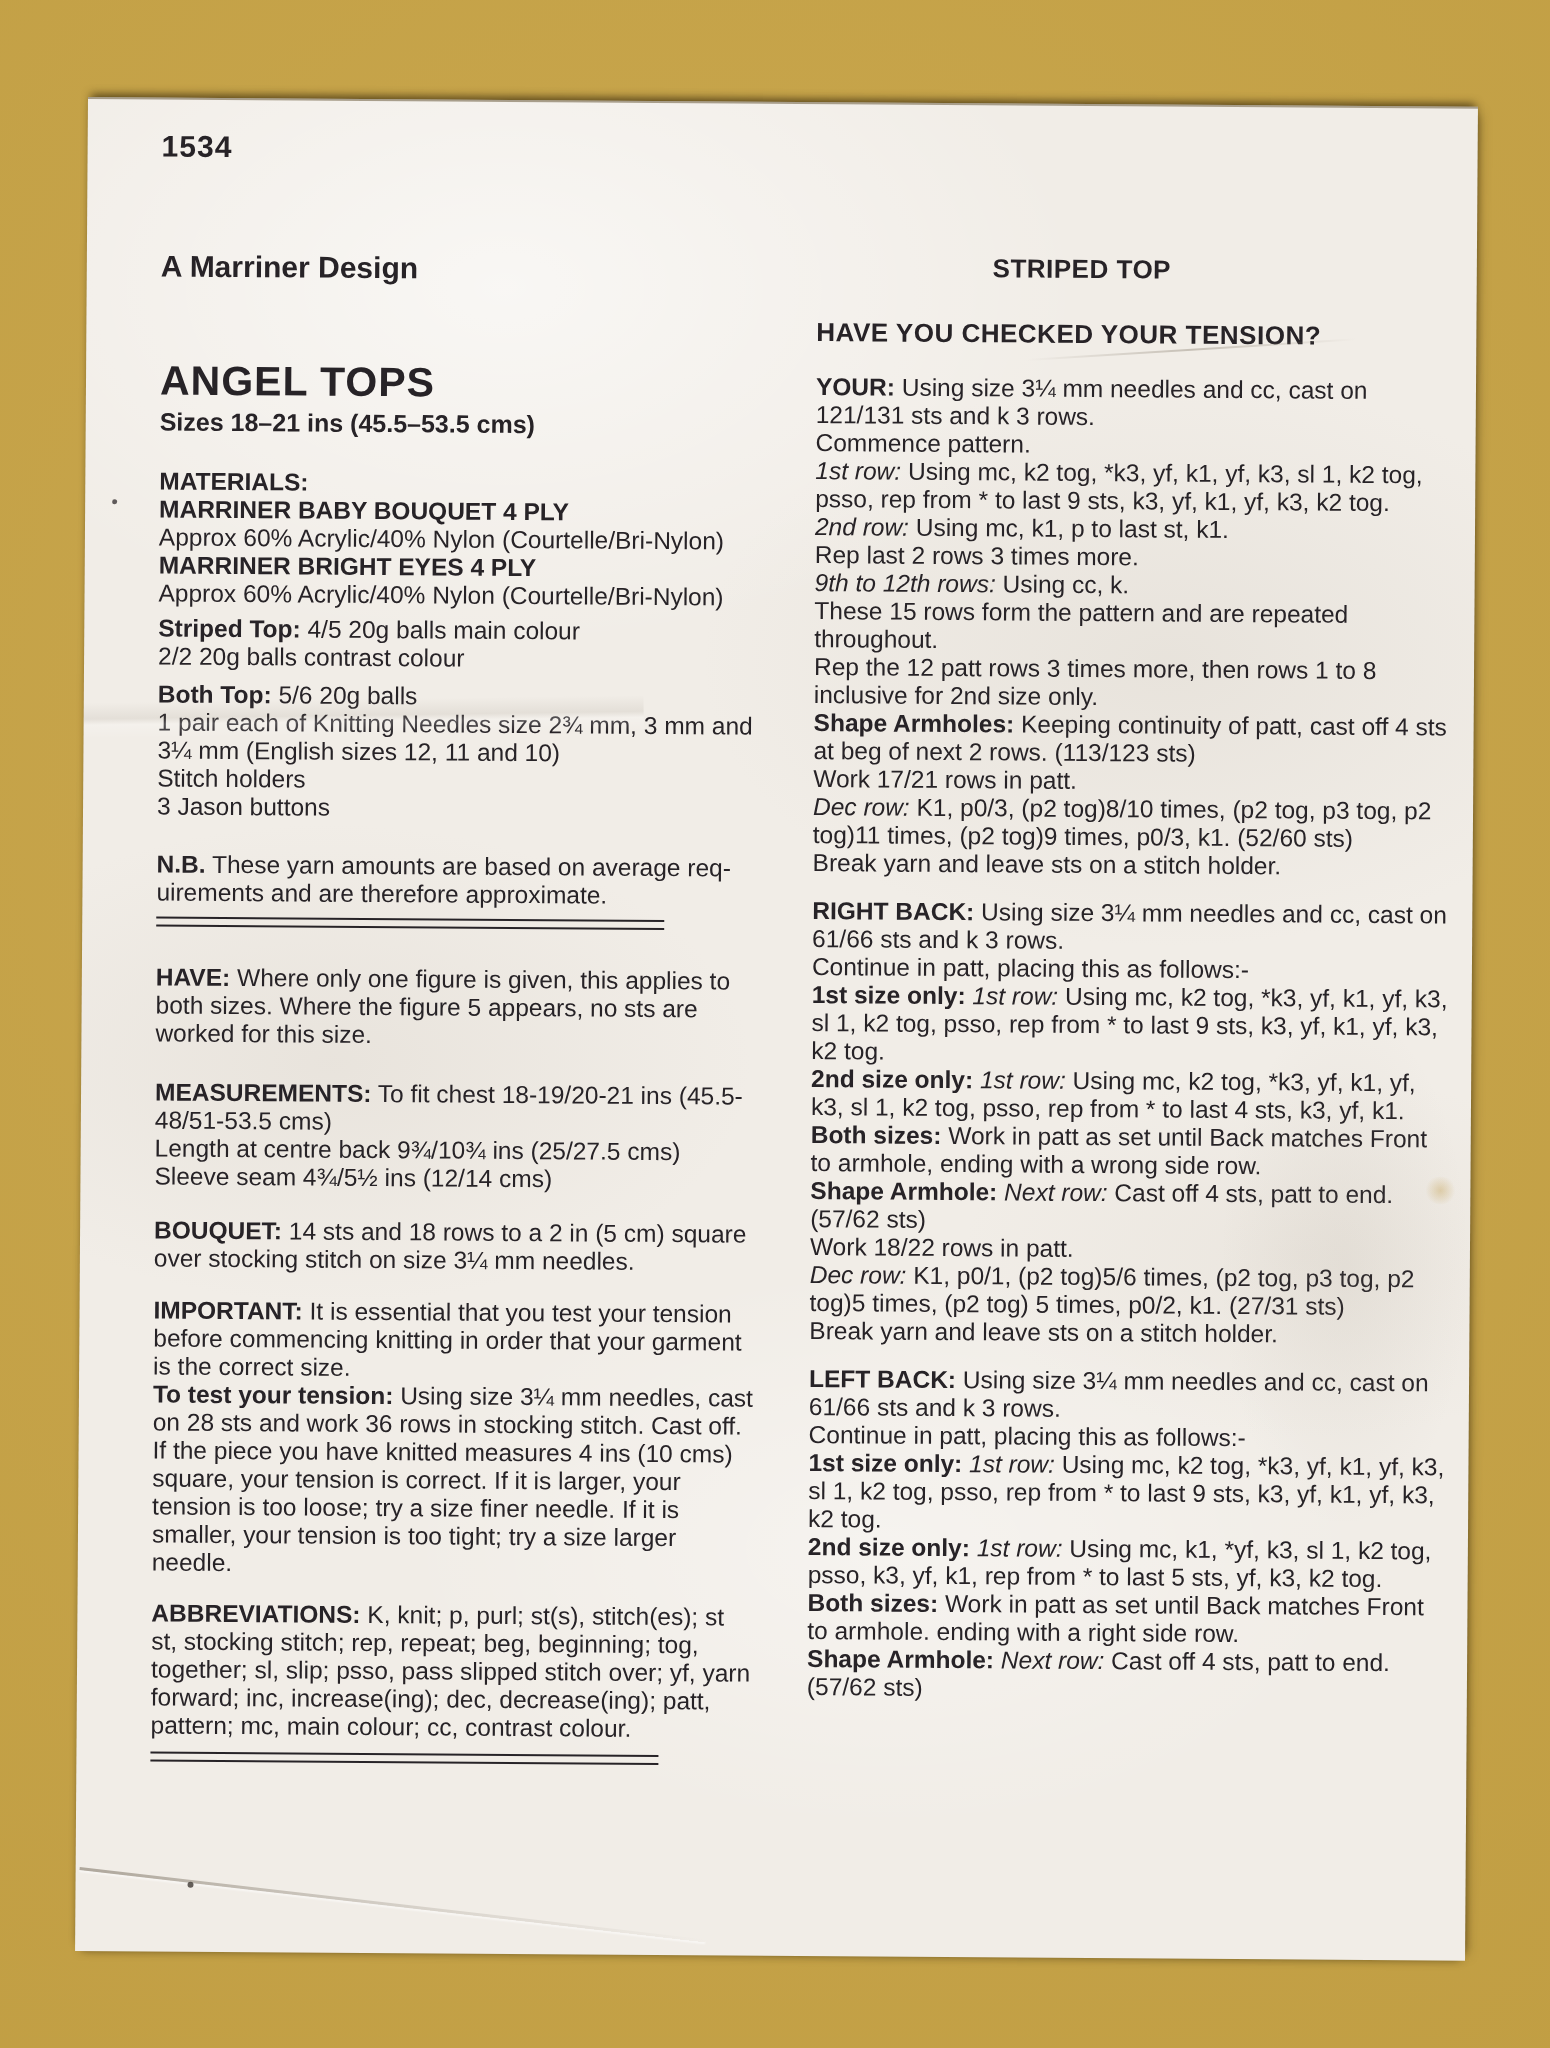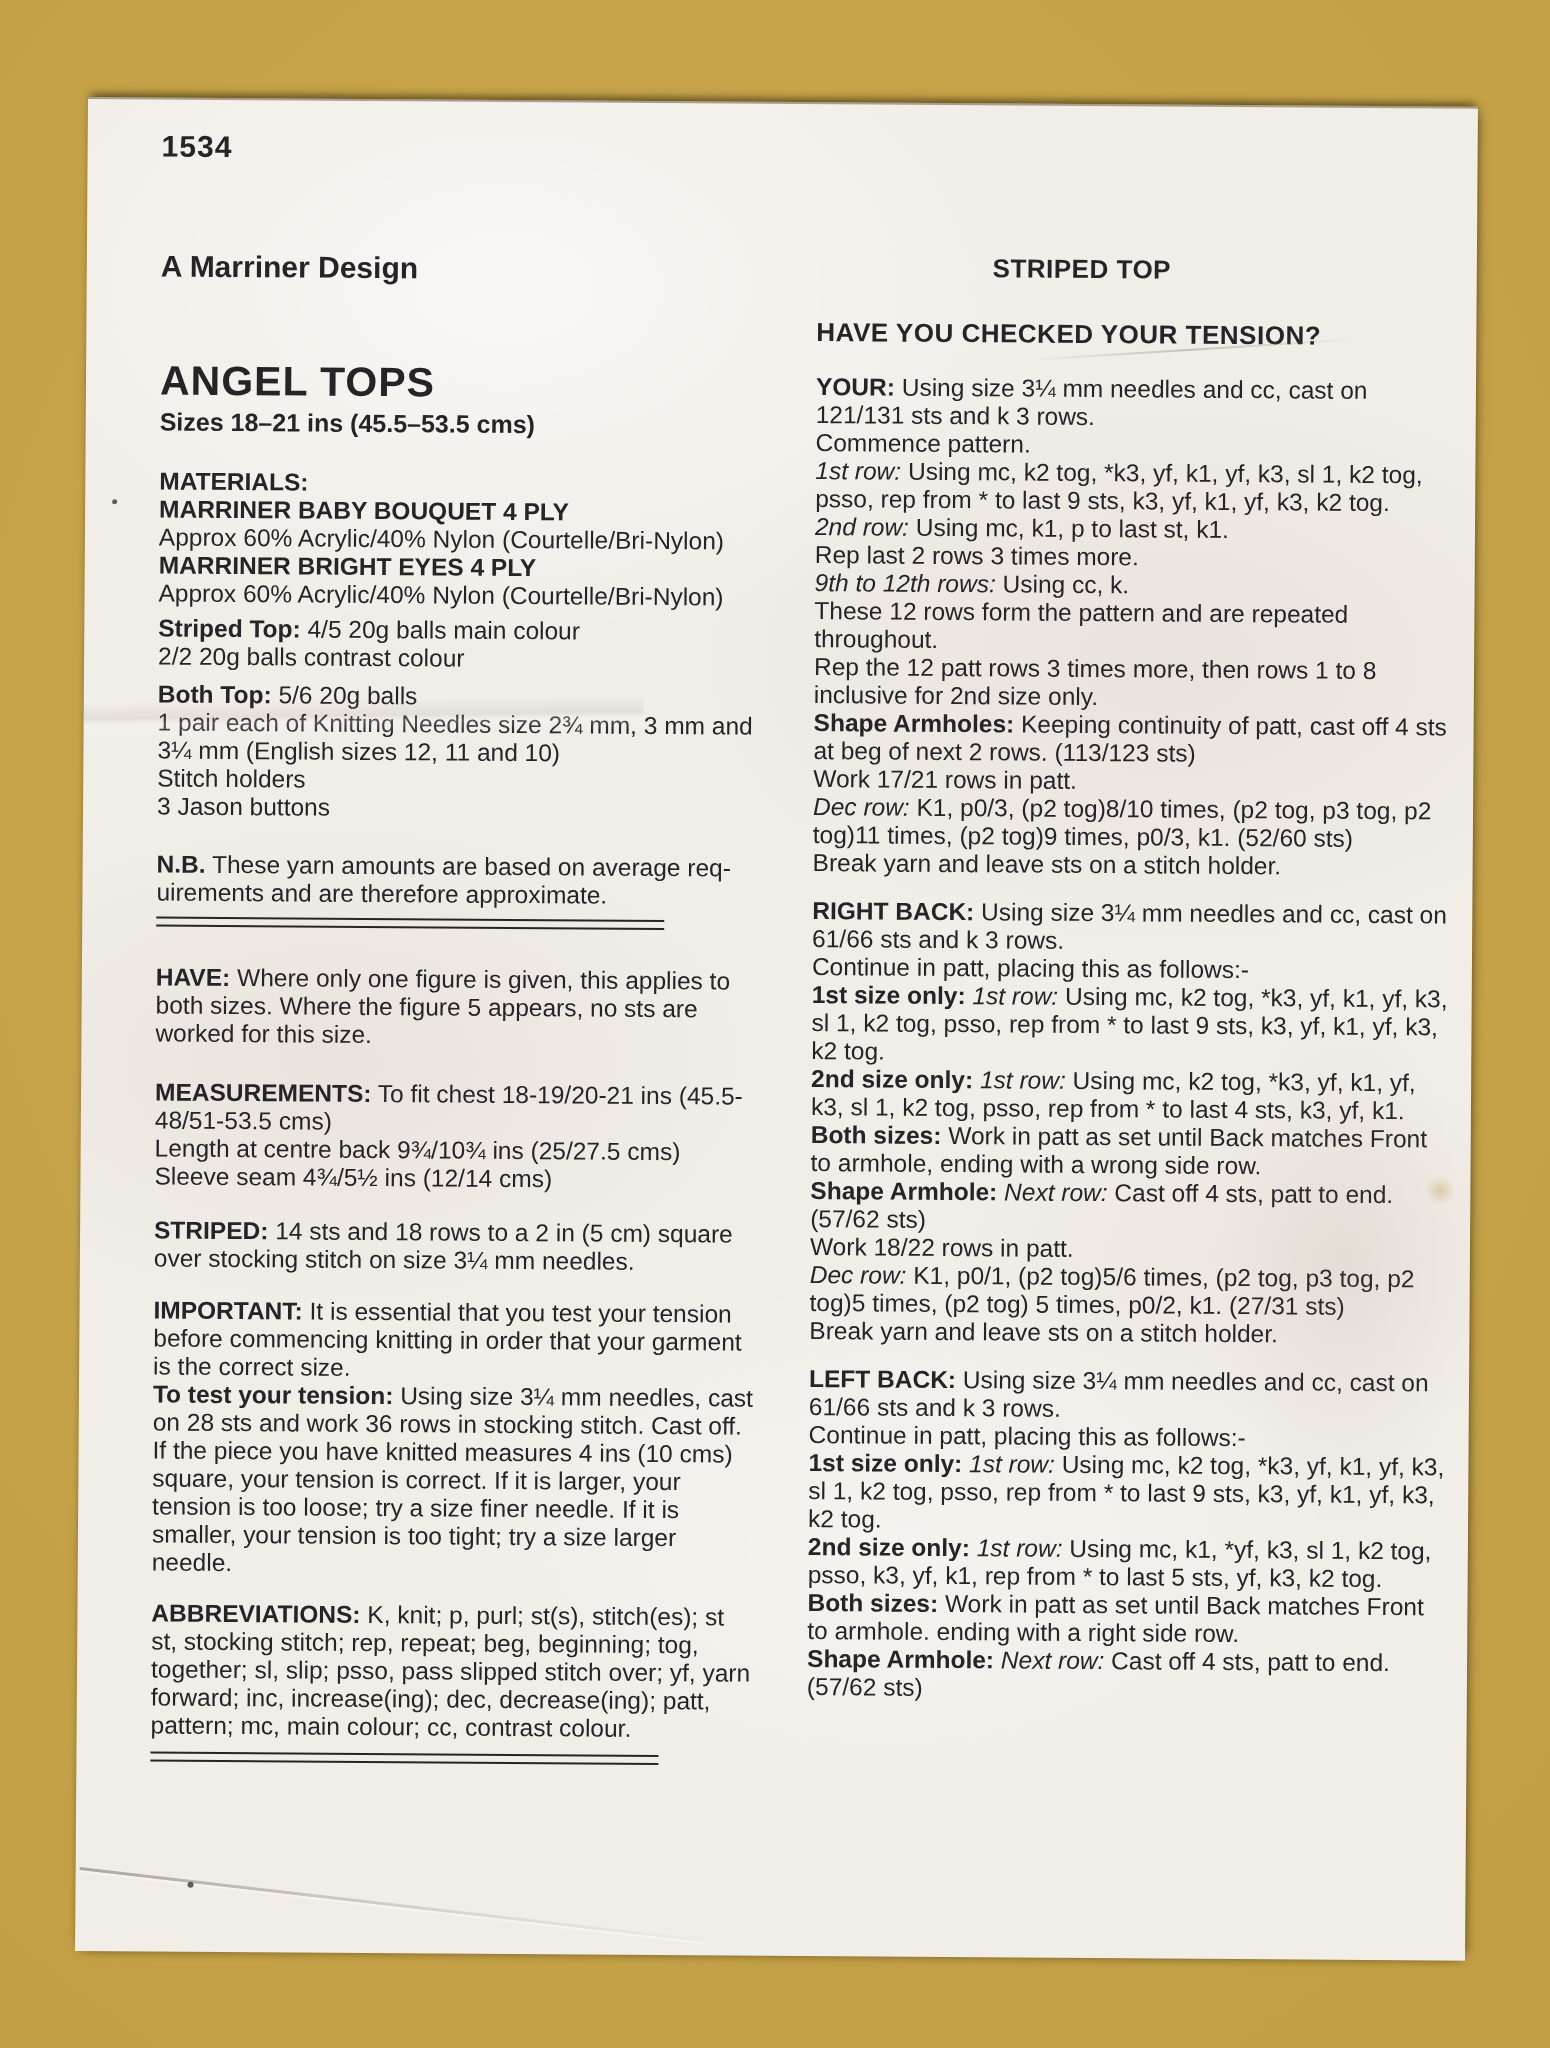--- a/index.html
+++ b/index.html
@@ -83,36 +83,36 @@
       <div class="block body"><span class="run-n">1 pair each of Knitting Needles size 2¾ mm, 3 mm and 3¼ mm (English sizes 12, 11 and 10)</span></div>
       <div class="block body"><span class="run-n">Stitch holders</span></div>
       <div class="block body"><span class="run-n">3 Jason buttons</span></div>
       <div class="block body" style="margin-top: 30px;"><span class="run-b">N.B.</span><span class="run-n"> These yarn amounts are based on average req-</span></div>
       <div class="block body"><span class="run-n">uirements and are therefore approximate.</span></div>
       <div class="block rule" style="margin-top: 10px;"></div>
       <div class="block body" style="margin-top: 37px;"><span class="run-b">HAVE:</span><span class="run-n"> Where only one figure is given, this applies to both sizes. Where the figure 5 appears, no sts are worked for this size.</span></div>
       <div class="block body" style="margin-top: 31px;"><span class="run-b">MEASUREMENTS:</span><span class="run-n"> To fit chest 18-19/20-21 ins (45.5-48/51-53.5 cms)</span></div>
       <div class="block body"><span class="run-n">Length at centre back 9¾/10¾ ins (25/27.5 cms)</span></div>
       <div class="block body"><span class="run-n">Sleeve seam 4¾/5½ ins (12/14 cms)</span></div>
-      <div class="block body" style="margin-top: 26px;"><span class="run-b">STRIPED:</span><span class="run-n"> 14 sts and 18 rows to a 2 in (5 cm) square over stocking stitch on size 3¼ mm needles.</span></div>
+      <div class="block body" style="margin-top: 26px;"><span class="run-b">BOUQUET:</span><span class="run-n"> 14 sts and 18 rows to a 2 in (5 cm) square over stocking stitch on size 3¼ mm needles.</span></div>
       <div class="block body" style="margin-top: 24px;"><span class="run-b">IMPORTANT:</span><span class="run-n"> It is essential that you test your tension before commencing knitting in order that your garment is the correct size.</span></div>
       <div class="block body"><span class="run-b">To test your tension:</span><span class="run-n"> Using size 3¼ mm needles, cast on 28 sts and work 36 rows in stocking stitch. Cast off. If the piece you have knitted measures 4 ins (10 cms) square, your tension is correct. If it is larger, your tension is too loose; try a size finer needle. If it is smaller, your tension is too tight; try a size larger needle.</span></div>
       <div class="block body" style="margin-top: 23px;"><span class="run-b">ABBREVIATIONS:</span><span class="run-n"> K, knit; p, purl; st(s), stitch(es); st st, stocking stitch; rep, repeat; beg, beginning; tog, together; sl, slip; psso, pass slipped stitch over; yf, yarn forward; inc, increase(ing); dec, decrease(ing); patt, pattern; mc, main colour; cc, contrast colour.</span></div>
       <div class="block rule" style="margin-top: 12px;"></div>
     </div>
   <div class="col col-right" id="col-right">
       <div class="block hb center" style="margin-top: 148px;"><span class="run-b">STRIPED TOP</span></div>
       <div class="block hb" style="margin-top: 35px;"><span class="run-b">HAVE YOU CHECKED YOUR TENSION?</span></div>
       <div class="block body" style="margin-top: 26px;"><span class="run-b">YOUR:</span><span class="run-n"> Using size 3¼ mm needles and cc, cast on 121/131 sts and k 3 rows.</span></div>
       <div class="block body"><span class="run-n">Commence pattern.</span></div>
       <div class="block body"><span class="run-i">1st row:</span><span class="run-n"> Using mc, k2 tog, *k3, yf, k1, yf, k3, sl 1, k2 tog, psso, rep from * to last 9 sts, k3, yf, k1, yf, k3, k2 tog.</span></div>
       <div class="block body"><span class="run-i">2nd row:</span><span class="run-n"> Using mc, k1, p to last st, k1.</span></div>
       <div class="block body"><span class="run-n">Rep last 2 rows 3 times more.</span></div>
       <div class="block body"><span class="run-i">9th to 12th rows:</span><span class="run-n"> Using cc, k.</span></div>
-      <div class="block body"><span class="run-n">These 12 rows form the pattern and are repeated throughout.</span></div>
+      <div class="block body"><span class="run-n">These 15 rows form the pattern and are repeated throughout.</span></div>
       <div class="block body"><span class="run-n">Rep the 12 patt rows 3 times more, then rows 1 to 8 inclusive for 2nd size only.</span></div>
       <div class="block body"><span class="run-b">Shape Armholes:</span><span class="run-n"> Keeping continuity of patt, cast off 4 sts at beg of next 2 rows. (113/123 sts)</span></div>
       <div class="block body"><span class="run-n">Work 17/21 rows in patt.</span></div>
       <div class="block body"><span class="run-i">Dec row:</span><span class="run-n"> K1, p0/3, (p2 tog)8/10 times, (p2 tog, p3 tog, p2 tog)11 times, (p2 tog)9 times, p0/3, k1. (52/60 sts)</span></div>
       <div class="block body"><span class="run-n">Break yarn and leave sts on a stitch holder.</span></div>
       <div class="block body" style="margin-top: 20px;"><span class="run-b">RIGHT BACK:</span><span class="run-n"> Using size 3¼ mm needles and cc, cast on 61/66 sts and k 3 rows.</span></div>
       <div class="block body"><span class="run-n">Continue in patt, placing this as follows:-</span></div>
       <div class="block body"><span class="run-b">1st size only:</span><span class="run-n"> </span><span class="run-i">1st row:</span><span class="run-n"> Using mc, k2 tog, *k3, yf, k1, yf, k3, sl 1, k2 tog, psso, rep from * to last 9 sts, k3, yf, k1, yf, k3, k2 tog.</span></div>
       <div class="block body"><span class="run-b">2nd size only:</span><span class="run-n"> </span><span class="run-i">1st row:</span><span class="run-n"> Using mc, k2 tog, *k3, yf, k1, yf, k3, sl 1, k2 tog, psso, rep from * to last 4 sts, k3, yf, k1.</span></div>
       <div class="block body"><span class="run-b">Both sizes:</span><span class="run-n"> Work in patt as set until Back matches Front to armhole, ending with a wrong side row.</span></div>

